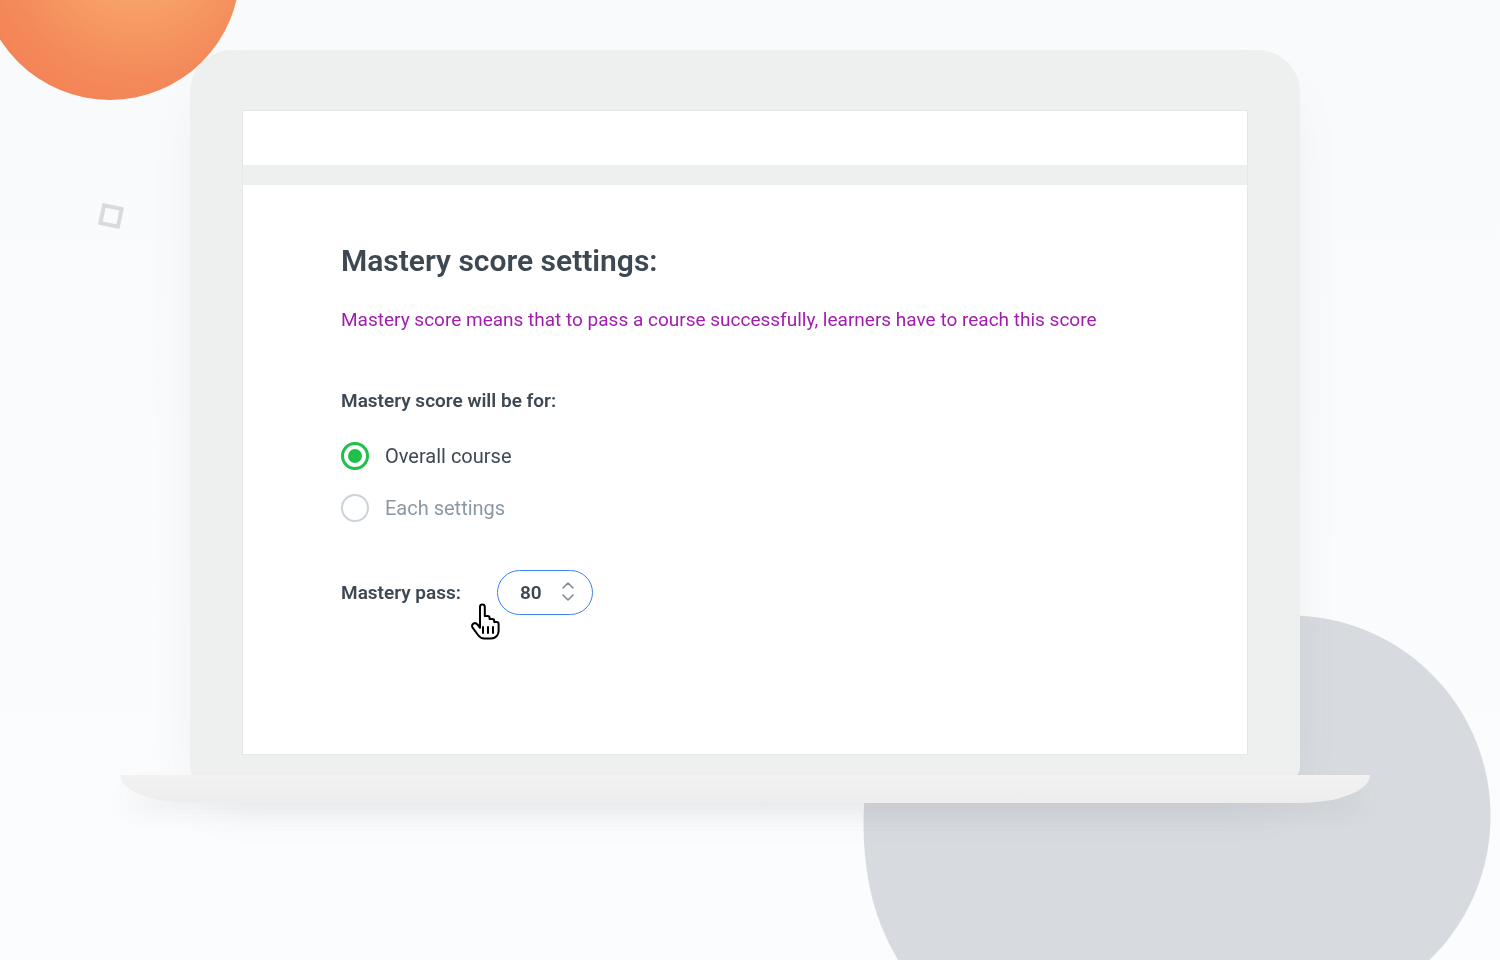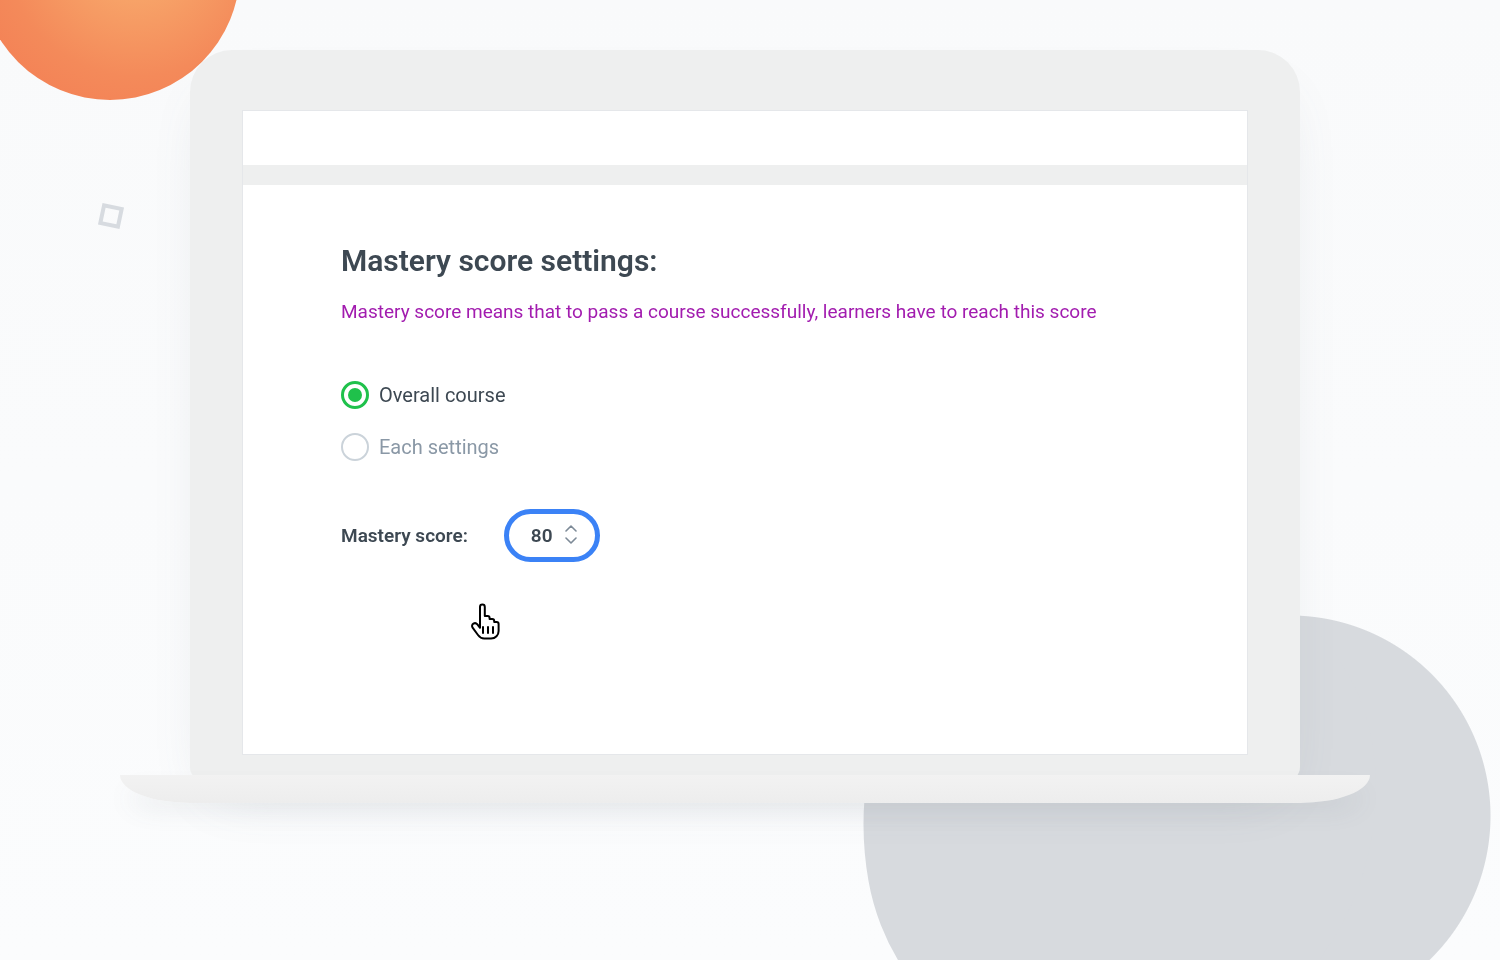--- a/index.html
+++ b/index.html
@@ -82,38 +82,38 @@
       background: #eeefef;
     }
     .settings {
       padding: 58px 98px 40px 98px;
       background: #fff;
     }
     h1.title {
       font-size: 30px;
       font-weight: 600;
       color: #3d4852;
-      margin-bottom: 20px;
+      margin-bottom: 28px;
     }
     .subtitle {
       font-size: 19px;
       color: #a21caf;
       margin-bottom: 54px;
       line-height: 1.5;
     }
     .field-label {
       font-size: 19px;
       font-weight: 600;
       color: #3d4852;
       margin-bottom: 30px;
     }
     .radio-group { margin-bottom: 48px; }
     .radio-row {
       display: flex; align-items: center;
-      gap: 10px;
+      gap: 16px;
       margin-bottom: 24px;
       cursor: pointer;
     }
     .radio-outer {
       width: 28px; height: 28px;
       border-radius: 50%;
       display: flex; align-items: center; justify-content: center;
     }
     .radio-outer.selected { border: 3px solid #1fc14b; }
     .radio-outer.unselected { border: 2px solid #cbd3da; }
@@ -126,21 +126,21 @@
     .radio-label.unsel { color: #8a98a6; }
 
     .score-row {
       display: flex; align-items: center; gap: 36px;
     }
     .score-label {
       font-size: 19px; font-weight: 600; color: #3d4852;
     }
     .stepper {
       display: flex; align-items: center; gap: 10px;
-      border: 5px solid #3b82f6;
+      border: 1px solid #3b82f6;
       border-radius: 999px;
       padding: 10px 18px 10px 22px;
       min-width: 96px;
       justify-content: space-between;
     }
     .stepper-value {
       font-size: 19px; font-weight: 600; color: #3d4852;
     }
     .stepper-arrows {
       display: flex; flex-direction: column; gap: 4px;
@@ -184,36 +184,37 @@
   <div class="laptop-body">
     <div class="screen">
 
       <div class="screen-top-spacer"></div>
       <div class="screen-strip"></div>
 
       <div class="settings">
         <h1 class="title">Mastery score settings:</h1>
         <p class="subtitle">Mastery score means that to pass a course successfully, learners have to reach this score</p>
 
+        <div class="field-label">Mastery score will be for:</div>
 
         <div class="radio-group">
           <div class="radio-row">
             <div class="radio-outer selected">
               <div class="radio-inner-selected"></div>
             </div>
             <span class="radio-label sel">Overall course</span>
           </div>
           <div class="radio-row">
             <div class="radio-outer unselected"></div>
             <span class="radio-label unsel">Each settings</span>
           </div>
         </div>
 
         <div class="score-row">
-          <span class="score-label">Mastery score:</span>
+          <span class="score-label">Mastery pass:</span>
           <div class="stepper">
             <span class="stepper-value">80</span>
             <div class="stepper-arrows">
               <div class="arrow">
                 <svg width="12" height="7" viewBox="0 0 12 7">
                     <path d="M1 6 L6 1 L11 6" fill="none" stroke="#7d8a97" stroke-width="1.6" stroke-linecap="round" stroke-linejoin="round"></path>
                   </svg>
               </div>
               <div class="arrow">
                 <svg width="12" height="7" viewBox="0 0 12 7">

